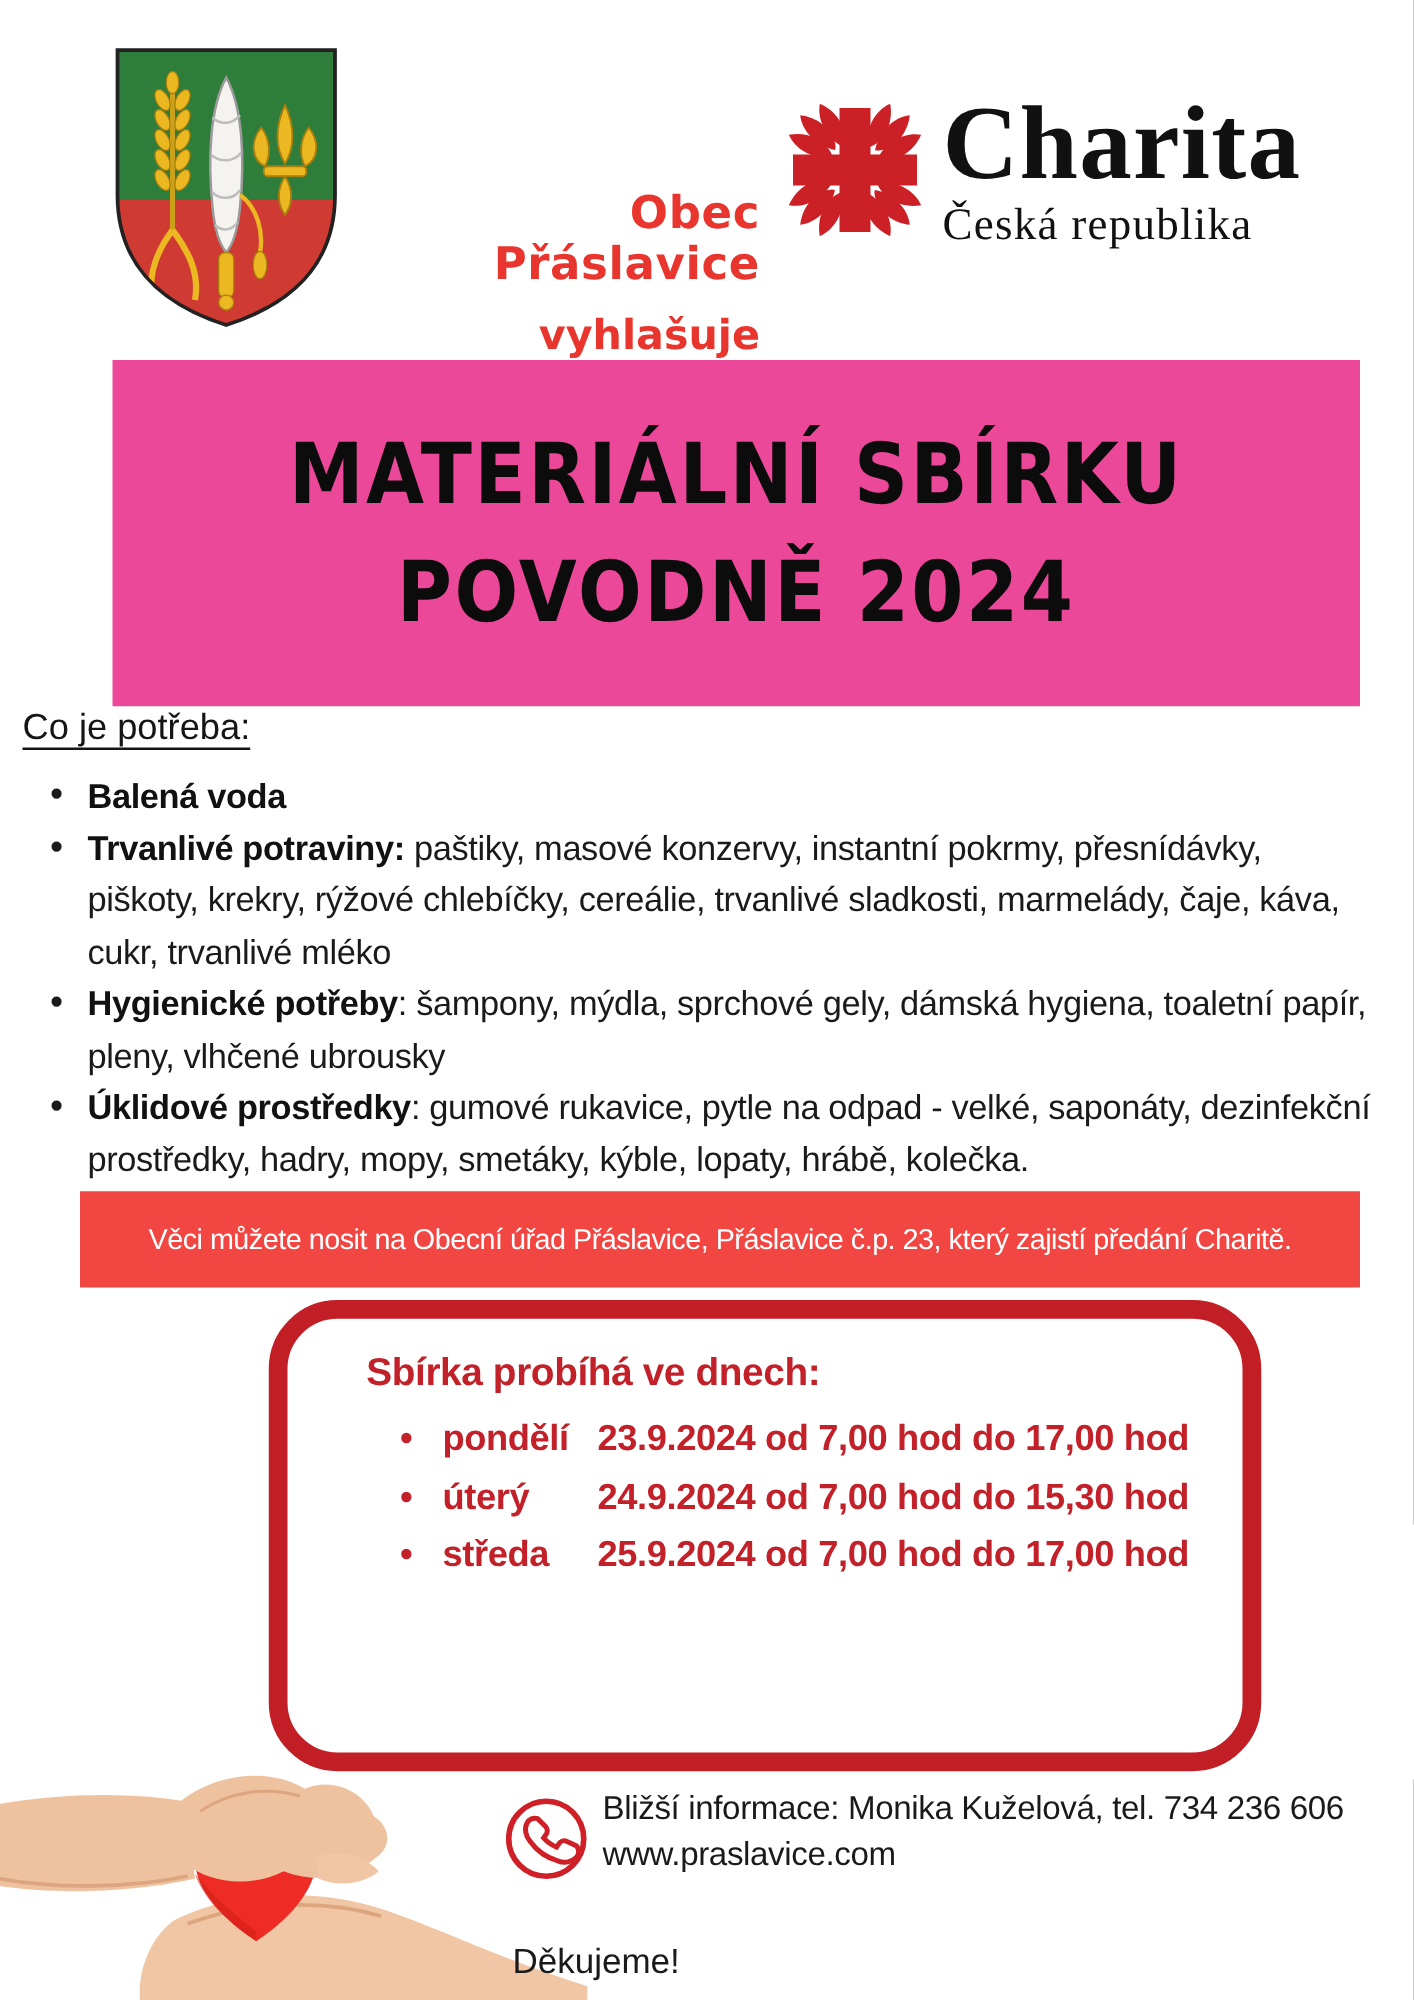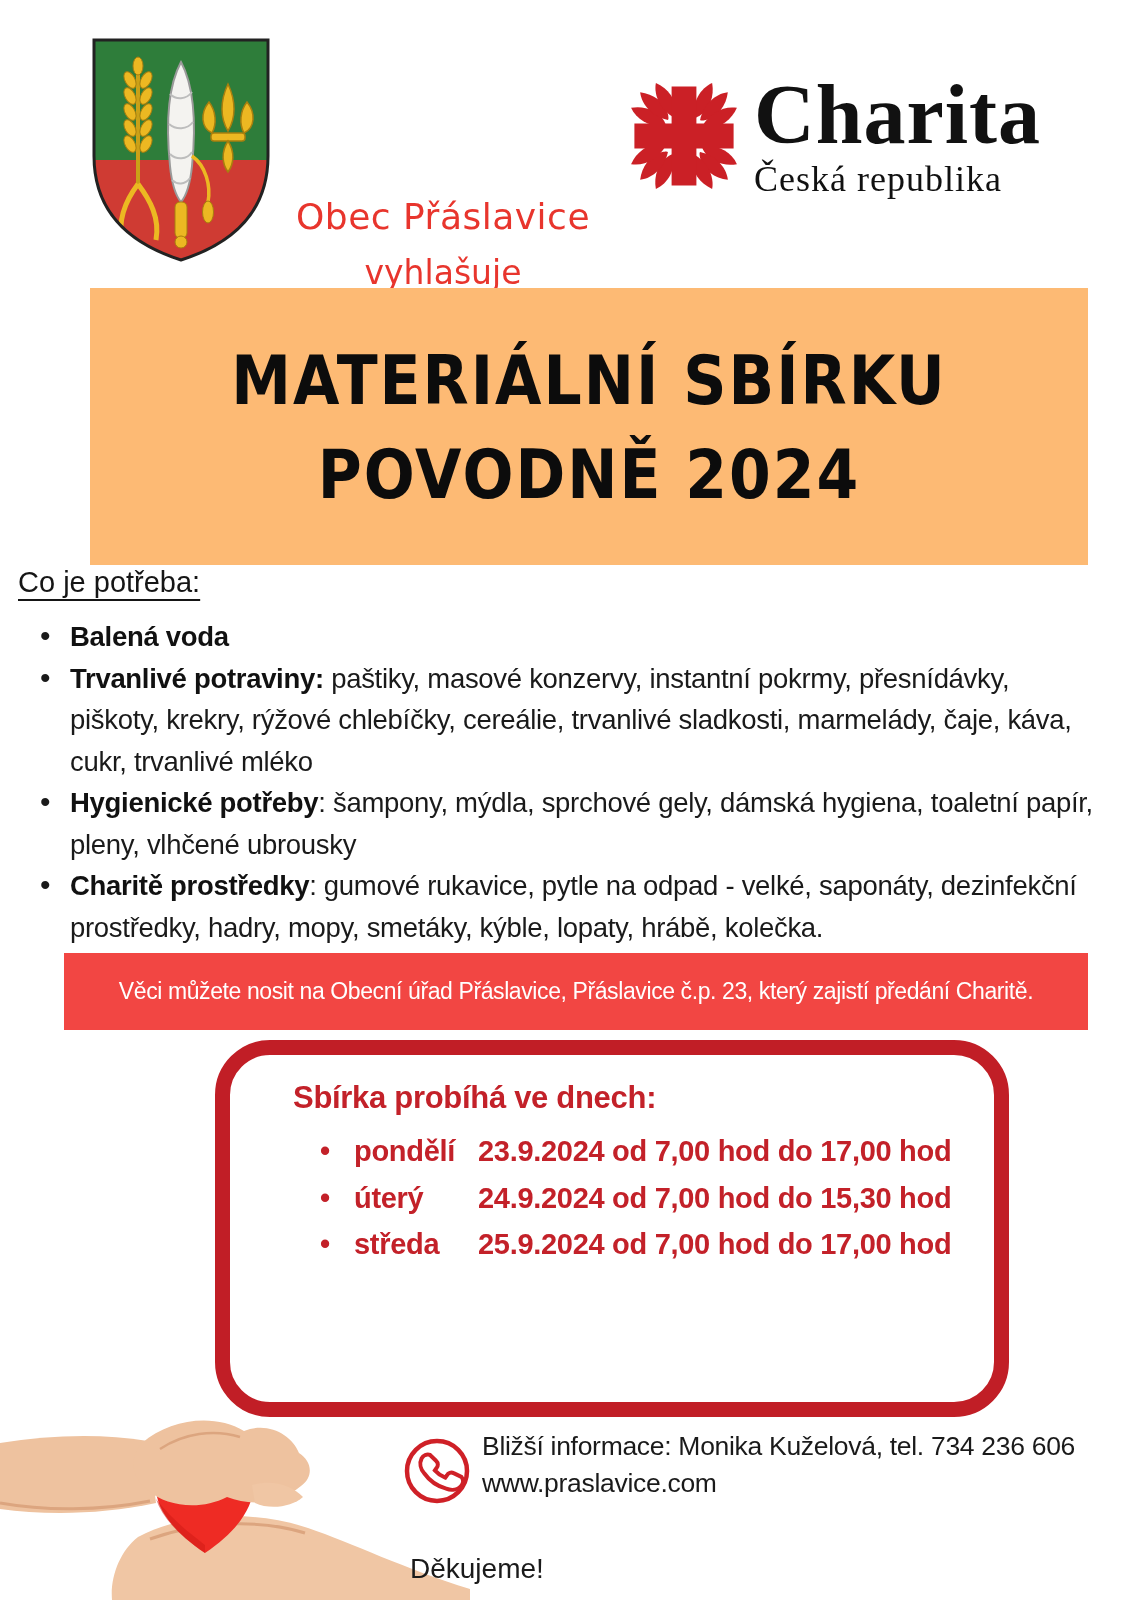--- a/index.html
+++ b/index.html
@@ -4,35 +4,35 @@
 <style>
   html,body{margin:0;padding:0;background:#888;}
   .page{
     position:relative;width:1131px;height:1600px;margin:0 auto;
     background:#ffffff;overflow:hidden;
     font-family:"Liberation Sans",sans-serif;color:#1a1a1a;
   }
   
   .coa{position:absolute;left:88px;top:34px;width:186px;height:232px;}
   .org-text{
-    position:absolute;left:278px;top:150px;width:330px;text-align:center;
-    color:#e8352d;font-weight:normal;font-family:"DejaVu Sans",sans-serif;margin-top:46px;
+    position:absolute;left:278px;top:150px;width:330px;text-align:right;
+    color:#e8352d;font-weight:bold;font-family:"DejaVu Sans",sans-serif;
   }
   .org-line1{font-size:36px;letter-spacing:.5px;}
   .org-line2{font-size:33px;margin-top:16px;}
   .charita{position:absolute;left:622px;top:72px;width:470px;height:130px;}
   .charita-icon{position:absolute;left:0;top:2px;width:124px;height:124px;}
   .charita-text{position:absolute;left:132px;top:0;white-space:nowrap;
     font-family:"Liberation Serif","DejaVu Serif",serif;color:#111;}
   .charita-name{font-size:84px;font-weight:bold;line-height:1.02;letter-spacing:1px;}
   .charita-sub{font-size:36px;margin-top:0;letter-spacing:1px;}
   
   .banner{
     position:absolute;left:90px;top:288px;width:998px;height:277px;
-    background:#fdba74;display:flex;flex-direction:column;align-items:center;
+    background:#ec4899;display:flex;flex-direction:column;align-items:center;
     justify-content:center;gap:34px;
   }
   .banner-line{
     font-family:"DejaVu Sans",sans-serif;font-weight:800;color:#0c0c0c;
     font-size:60px;letter-spacing:2px;line-height:1;white-space:nowrap;
     transform:scaleY(1.12);
   }
   
   .needs-heading{
     position:absolute;left:18px;top:566px;font-size:29px;color:#151515;
@@ -160,21 +160,21 @@
     <div class="needs-item">
       <b>Balená voda</b><span></span>
     </div>
     <div class="needs-item">
       <b>Trvanlivé potraviny:</b><span> paštiky, masové konzervy, instantní pokrmy, přesnídávky, piškoty, krekry, rýžové chlebíčky, cereálie, trvanlivé sladkosti, marmelády, čaje, káva, cukr, trvanlivé mléko</span>
     </div>
     <div class="needs-item">
       <b>Hygienické potřeby</b><span>: šampony, mýdla, sprchové gely, dámská hygiena, toaletní papír, pleny, vlhčené ubrousky</span>
     </div>
     <div class="needs-item">
-      <b>Charitě prostředky</b><span>: gumové rukavice, pytle na odpad - velké, saponáty, dezinfekční prostředky, hadry, mopy, smetáky, kýble, lopaty, hrábě, kolečka.</span>
+      <b>Úklidové prostředky</b><span>: gumové rukavice, pytle na odpad - velké, saponáty, dezinfekční prostředky, hadry, mopy, smetáky, kýble, lopaty, hrábě, kolečka.</span>
     </div>
   </div>
 
   <div class="notice">Věci můžete nosit na Obecní úřad Přáslavice, Přáslavice č.p. 23, který zajistí předání Charitě.</div>
 
   <div class="schedule-box">
     <div class="schedule-inner">
       <div class="schedule-heading">Sbírka probíhá ve dnech:</div>
       <div class="schedule-items">
         <div class="schedule-item">

